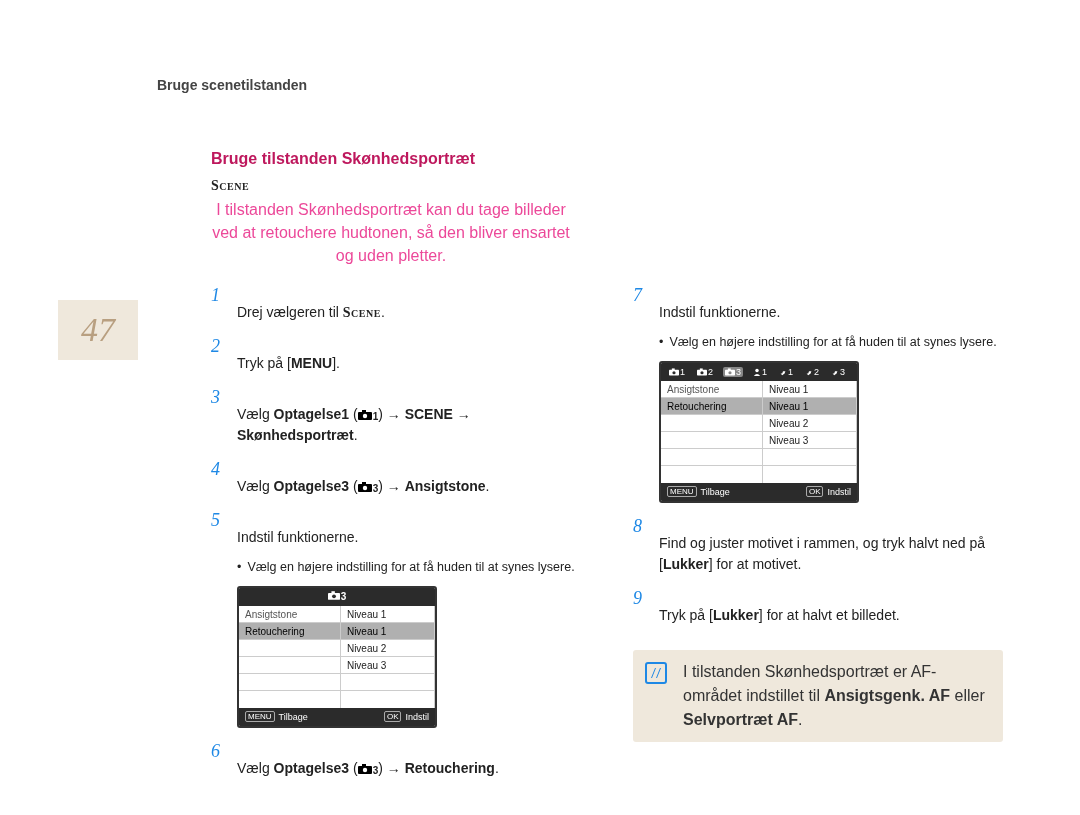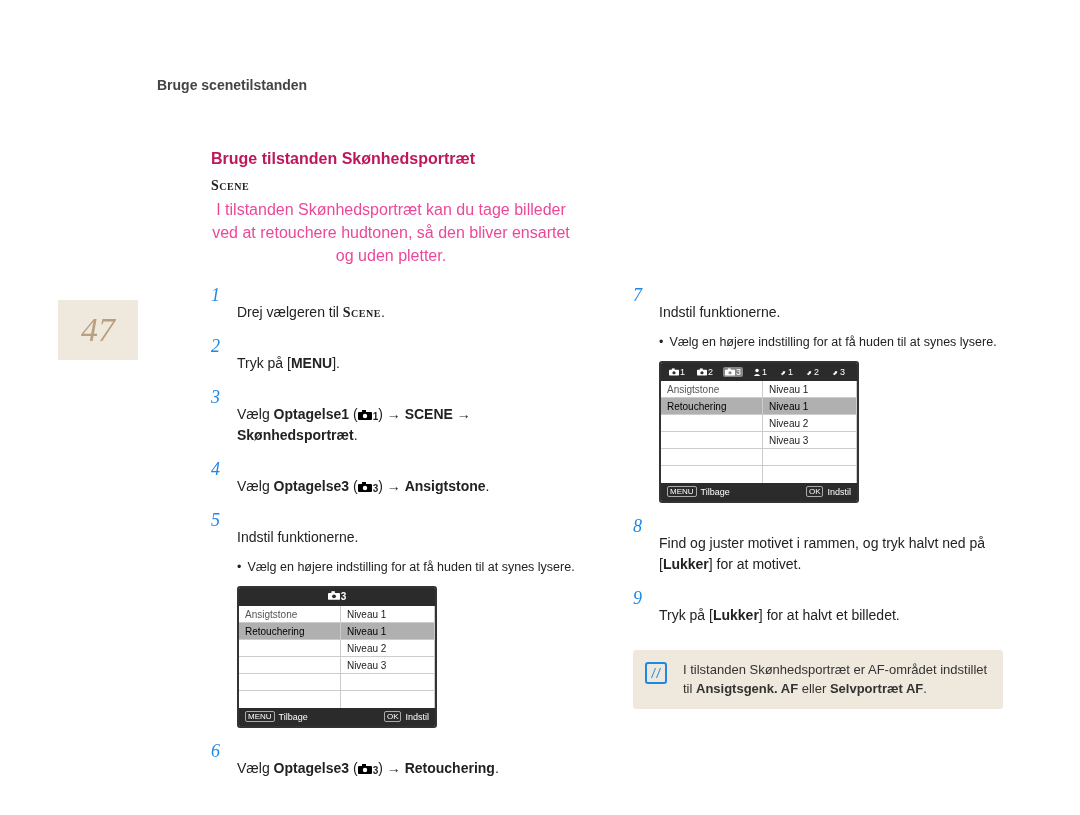--- a/index.html
+++ b/index.html
@@ -171,21 +171,21 @@
     border-radius: 2px;
     padding: 0 2px;
     font-size: 8px;
   }
   .lcd.small .lcd-top { justify-content: center; }
 
   .note {
     background: #efe8dc;
     border-radius: 3px;
     padding: 10px 11px 10px 50px;
-    font-size: 13px;
+    font-size: 16px;
     line-height: 1.5;
     position: relative;
     margin-top: 24px;
     color: #333;
   }
   .note .note-icon {
     position: absolute;
     left: 12px;
     top: 12px;
     width: 22px;

